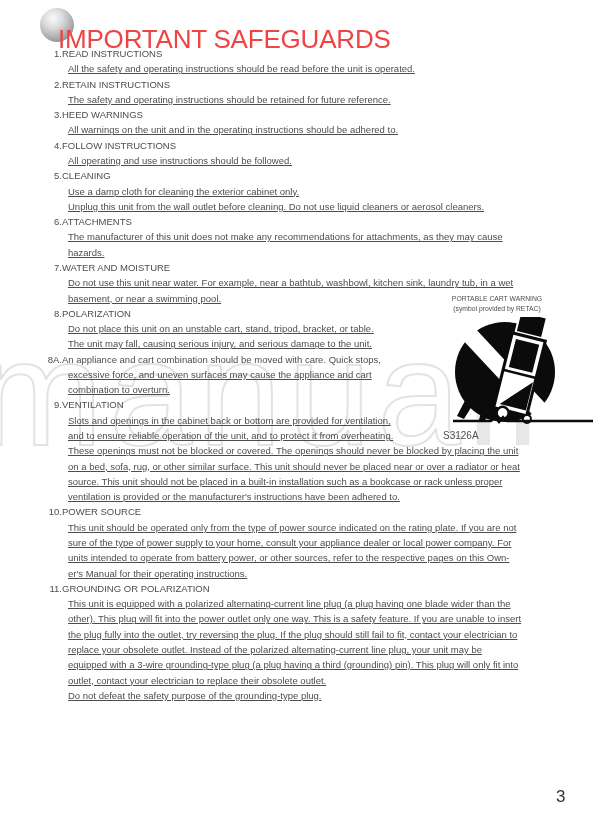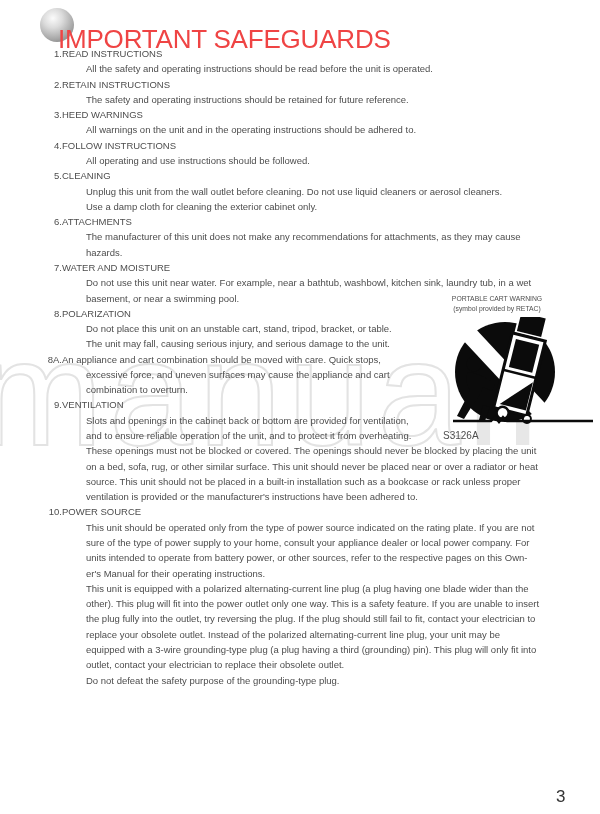--- a/index.html
+++ b/index.html
@@ -29,21 +29,21 @@
     position:absolute;left:18px;top:16px;white-space:nowrap;
     font-size:26px;letter-spacing:-0.2px;color:#ef4444;font-weight:400;
   }
   
   .safeguards{position:absolute;left:0;top:46px;z-index:1;width:600px;
     font-size:9.5px;line-height:15.28px;color:#4d4d4d;}
   .sg-row{display:flex;}
   .sg-num{flex:0 0 62px;text-align:right;white-space:nowrap;}
   .sg-heading{white-space:nowrap;}
   .sg-firstline{white-space:nowrap;}
-  .sg-line{padding-left:86px;white-space:nowrap;}
+  .sg-line{padding-left:68px;white-space:nowrap;text-decoration:underline;}
   
   .cart-warning{position:absolute;left:443px;top:294px;z-index:1;width:155px;}
   .cart-label{width:108px;text-align:center;font-size:6.8px;line-height:9.5px;color:#4d4d4d;}
   .cart-svg{display:block;margin-top:4px;}
   .cart-caption{font-size:10px;color:#4d4d4d;margin-top:1px;text-align:left;}
   
   .page-number{position:absolute;left:556px;top:787px;font-size:17px;color:#333333;z-index:1;}
 </style>
 </head>
 <body>
@@ -82,22 +82,22 @@
         <span class="sg-num">4.</span>
         <span class="sg-heading">FOLLOW INSTRUCTIONS</span>
       </div>
       <div class="sg-line">All operating and use instructions should be followed.</div>
     </div>
     <div>
       <div class="sg-row">
         <span class="sg-num">5.</span>
         <span class="sg-heading">CLEANING</span>
       </div>
+      <div class="sg-line">Use a damp cloth for cleaning the exterior cabinet only.</div>
       <div class="sg-line">Unplug this unit from the wall outlet before cleaning. Do not use liquid cleaners or aerosol cleaners.</div>
-      <div class="sg-line">Use a damp cloth for cleaning the exterior cabinet only.</div>
     </div>
     <div>
       <div class="sg-row">
         <span class="sg-num">6.</span>
         <span class="sg-heading">ATTACHMENTS</span>
       </div>
       <div class="sg-line">The manufacturer of this unit does not make any recommendations for attachments, as they may cause</div>
       <div class="sg-line">hazards.</div>
     </div>
     <div>
@@ -140,20 +140,24 @@
       <div class="sg-row">
         <span class="sg-num">10.</span>
         <span class="sg-heading">POWER SOURCE</span>
       </div>
       <div class="sg-line">This unit should be operated only from the type of power source indicated on the rating plate. If you are not</div>
       <div class="sg-line">sure of the type of power supply to your home, consult your appliance dealer or local power company. For</div>
       <div class="sg-line">units intended to operate from battery power, or other sources, refer to the respective pages on this Own-</div>
       <div class="sg-line">er's Manual for their operating instructions.</div>
     </div>
     <div>
+      <div class="sg-row">
+        <span class="sg-num">11.</span>
+        <span class="sg-heading">GROUNDING OR POLARIZATION</span>
+      </div>
       <div class="sg-line">This unit is equipped with a polarized alternating-current line plug (a plug having one blade wider than the</div>
       <div class="sg-line">other). This plug will fit into the power outlet only one way. This is a safety feature. If you are unable to insert</div>
       <div class="sg-line">the plug fully into the outlet, try reversing the plug. If the plug should still fail to fit, contact your electrician to</div>
       <div class="sg-line">replace your obsolete outlet. Instead of the polarized alternating-current line plug, your unit may be</div>
       <div class="sg-line">equipped with a 3-wire grounding-type plug (a plug having a third (grounding) pin). This plug will only fit into</div>
       <div class="sg-line">outlet, contact your electrician to replace their obsolete outlet.</div>
       <div class="sg-line">Do not defeat the safety purpose of the grounding-type plug.</div>
     </div>
   </div>
 

